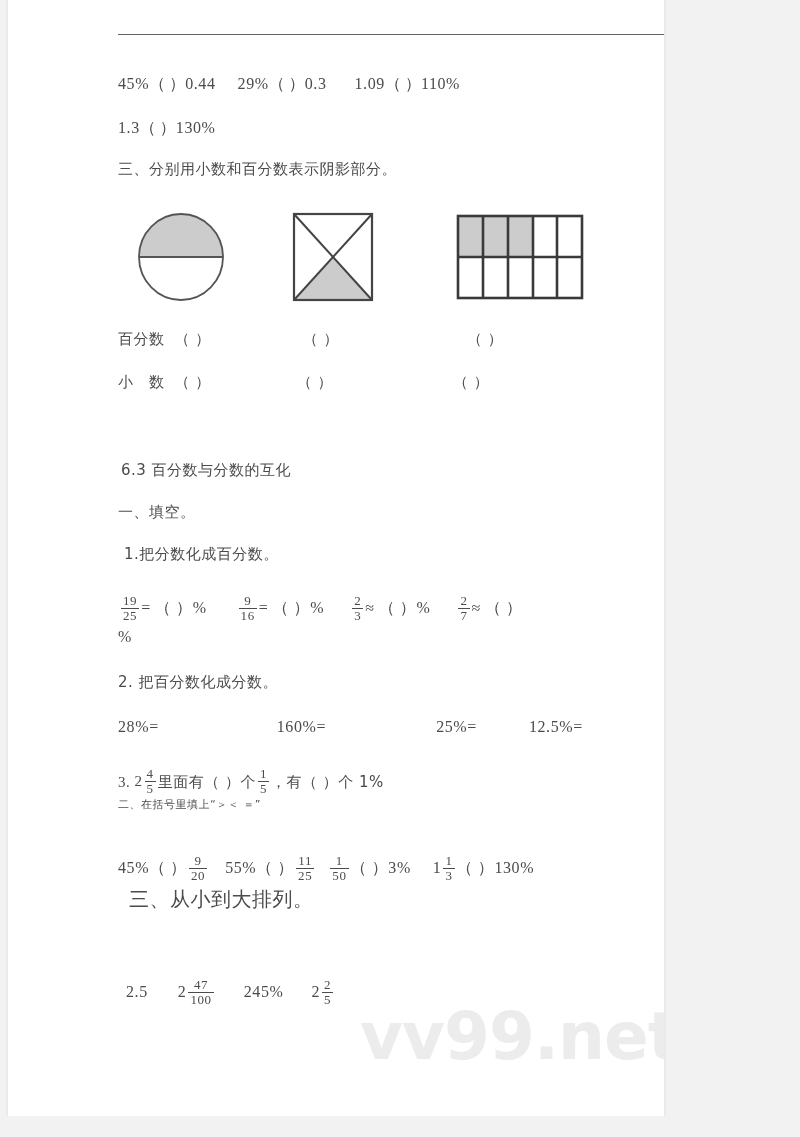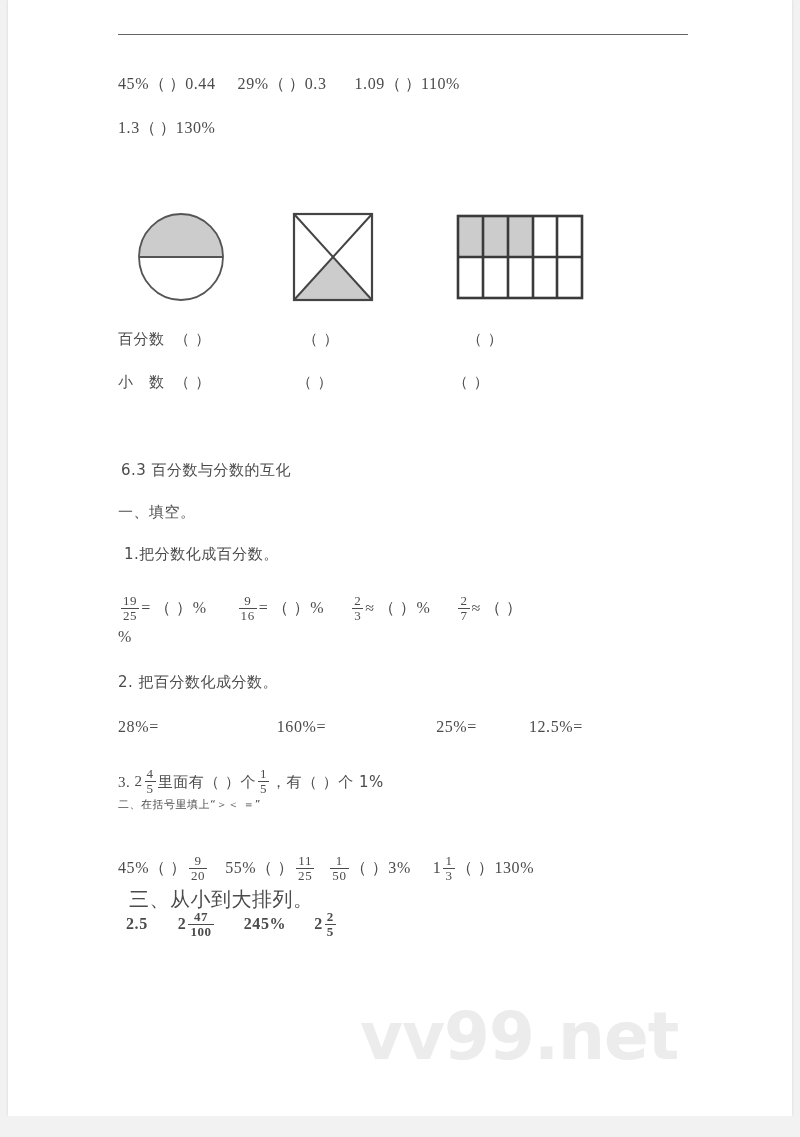--- a/index.html
+++ b/index.html
@@ -11,21 +11,21 @@
     width: 800px;
     height: 1137px;
     font-family: "Liberation Serif", "DejaVu Serif", serif;
     overflow: hidden;
     position: relative;
   }
   #page {
     position: absolute;
     left: 8px;
     top: 0;
-    width: 784px;
+    width: 656px;
     height: 1116px;
     background: #ffffff;
     box-shadow: 0 0 3px rgba(0,0,0,0.12);
     overflow: hidden;
   }
   .hr {
     position: absolute;
     left: 110px;
     top: 34px;
     width: 570px;
@@ -107,20 +107,21 @@
   <div class="hr"></div>
 
   <div class="line num" style="left:110px; top:74px;">
     <span>45%</span><span class="paren">（          ）</span><span>0.44</span><span class="gap" style="width:22px"></span><span>29%</span><span class="paren">（          ）</span><span>0.3</span><span class="gap" style="width:28px"></span><span>1.09</span><span class="paren">（       ）</span><span>110%</span>
   </div>
 
   <div class="line num" style="left:110px; top:118px;">
     <span>1.3</span><span class="paren">（     ）</span><span>130%</span>
   </div>
 
+  <div class="line cn" style="left:110px; top:160px; font-size:15px;">三、分别用小数和百分数表示阴影部分。</div>
 
   <div class="fig" style="left:128px; top:212px;">
     <svg width="90" height="90" viewBox="0 0 90 90">
       <path d="M 3 45 A 42 43 0 0 1 87 45 Z" fill="#cccccc" stroke="none"></path>
       <ellipse cx="45" cy="45" rx="42" ry="43" fill="none" stroke="#555" stroke-width="1.8"></ellipse>
       <line x1="3" y1="45" x2="87" y2="45" stroke="#555" stroke-width="1.8"></line>
     </svg>
   </div>
 
   <div class="fig" style="left:284px; top:212px;">
@@ -178,21 +179,21 @@
   </div>
 
   <div class="line cn" style="left:110px; top:797px; font-size:11px;">二、在括号里填上“＞＜    ＝”</div>
 
   <div class="line num" style="left:110px; top:840px;">
     <span>45%</span><span>（        ）</span><span class="frac"><span class="n">9</span><span class="d">20</span></span><span class="gap" style="width:16px"></span><span>55%</span><span>（        ）</span><span class="frac"><span class="n">11</span><span class="d">25</span></span><span class="gap" style="width:12px"></span><span class="frac"><span class="n">1</span><span class="d">50</span></span><span>（       ）</span><span>3%</span><span class="gap" style="width:22px"></span><span class="mixed"><span>1</span><span class="frac"><span class="n">1</span><span class="d">3</span></span></span><span>（       ）</span><span>130%</span>
   </div>
 
   <div class="line cn" style="left:121px; top:886px; font-size:20px;">三、从小到大排列。</div>
 
-  <div class="line num" style="left:118px; top:896px;font-weight:bold;">
+  <div class="line num" style="left:118px; top:964px;">
     <span>2.5</span><span class="gap" style="width:30px"></span><span class="mixed"><span>2</span><span class="frac"><span class="n">47</span><span class="d">100</span></span></span><span class="gap" style="width:28px"></span><span>245%</span><span class="gap" style="width:28px"></span><span class="mixed"><span>2</span><span class="frac"><span class="n">2</span><span class="d">5</span></span></span>
   </div>
 
   <div id="watermark">vv99.net</div>
 
 </div>
 
 <div class="bottom-edge"></div>
 
 </body></html>

